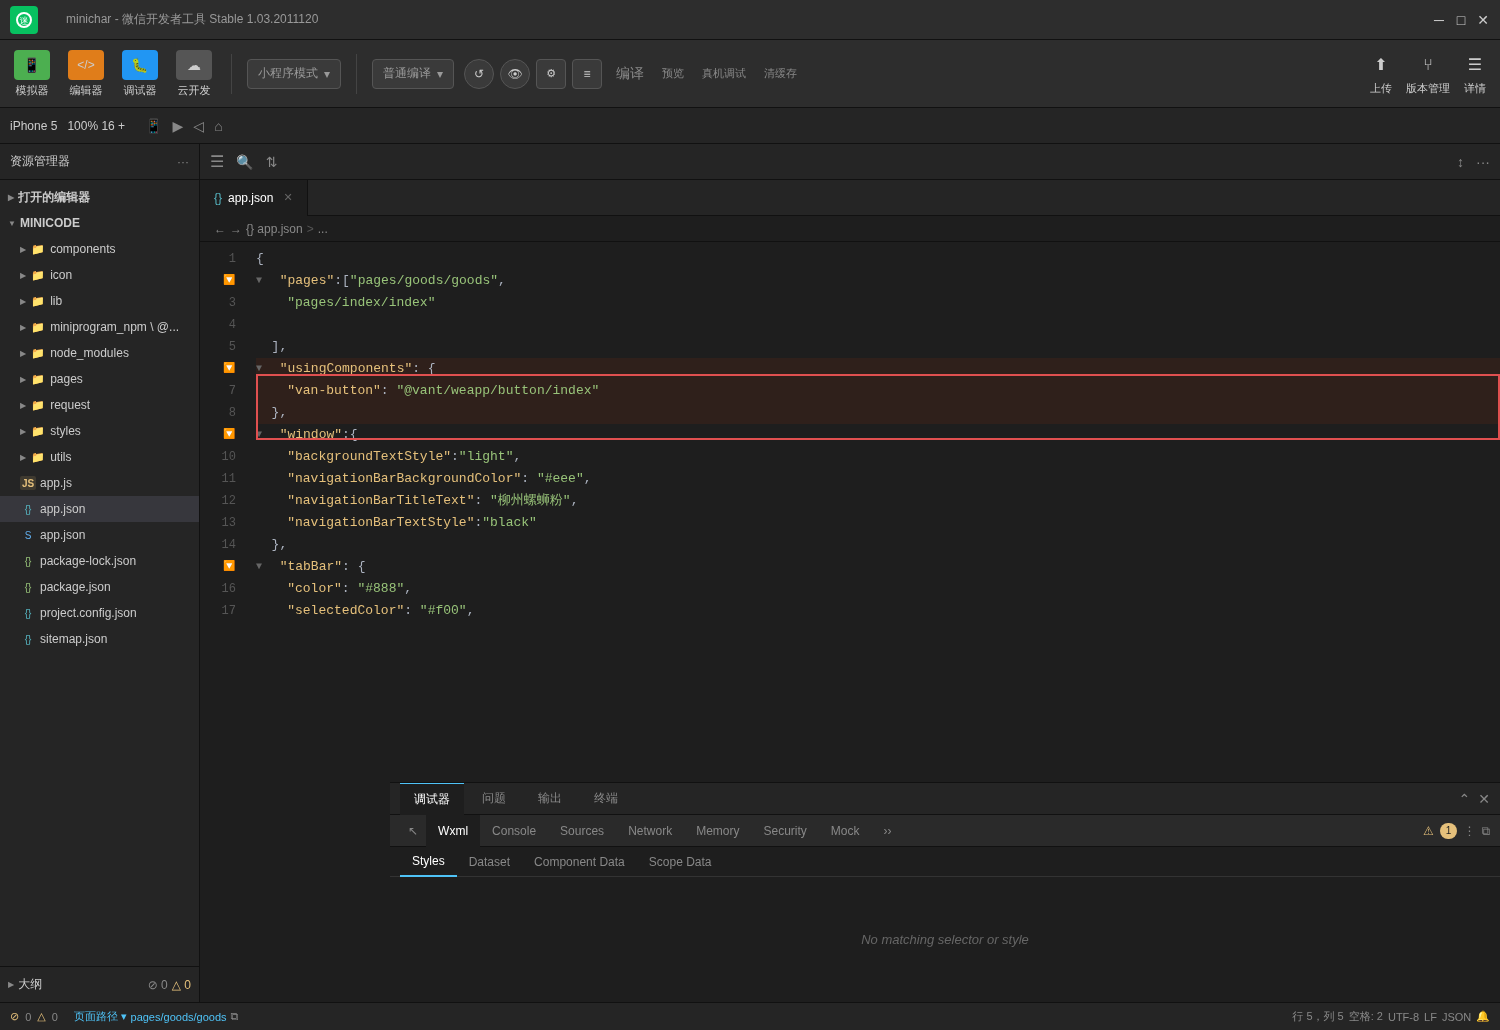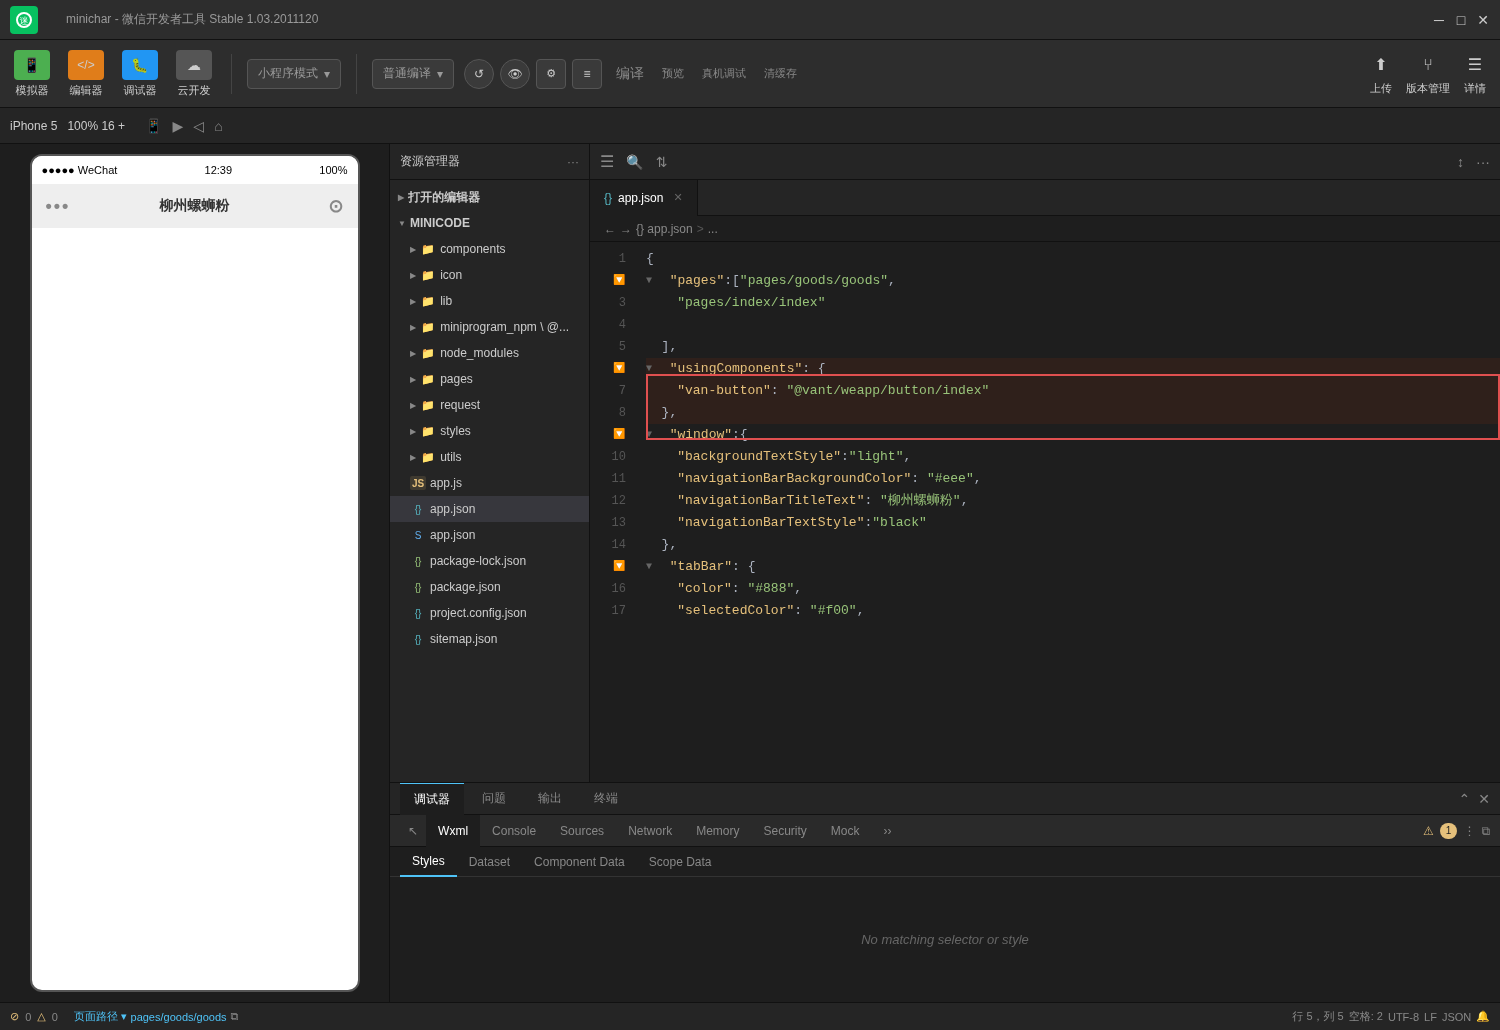--- a/index.html
+++ b/index.html
@@ -195,35 +195,20 @@
   <div class="devicebar-icons">
     <span>📱</span>
     <span>▶</span>
     <span>◁</span>
     <span>⌂</span>
   </div>
 </div>
 
 <div class="main" style="position:relative;">
 
-  <div class="phone-panel">
-    <div class="phone-frame">
-      <div class="phone-statusbar">
-        <span>●●●●● WeChat</span>
-        <span>12:39</span>
-        <span>100%</span>
-      </div>
-      <div class="phone-title-bar">
-        <span class="dots">•••</span>
-        <span>柳州螺蛳粉</span>
-        <span class="scan">⊙</span>
-      </div>
-      <div class="phone-content"></div>
-    </div>
-  </div>
 
   <div class="file-panel">
     <div class="file-panel-header">
       <span>资源管理器</span>
       <span style="cursor:pointer;color:#888;">···</span>
     </div>
     <div class="file-tree">
       <div class="file-section-header">
         <span class="tri">▶</span>
         <span>打开的编辑器</span>

